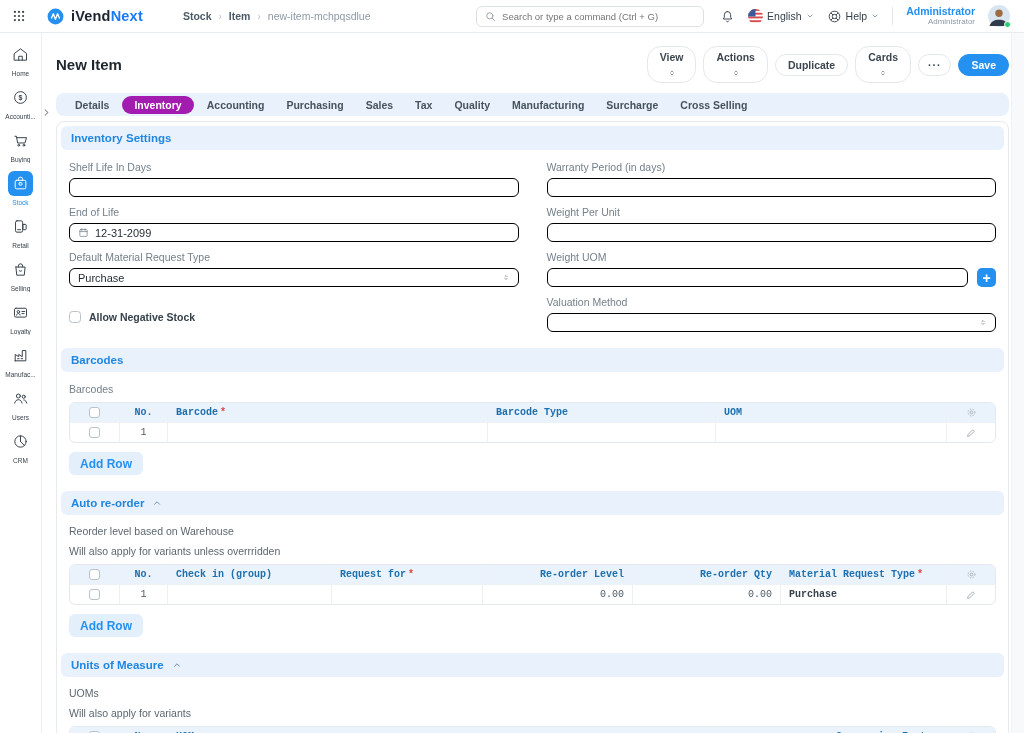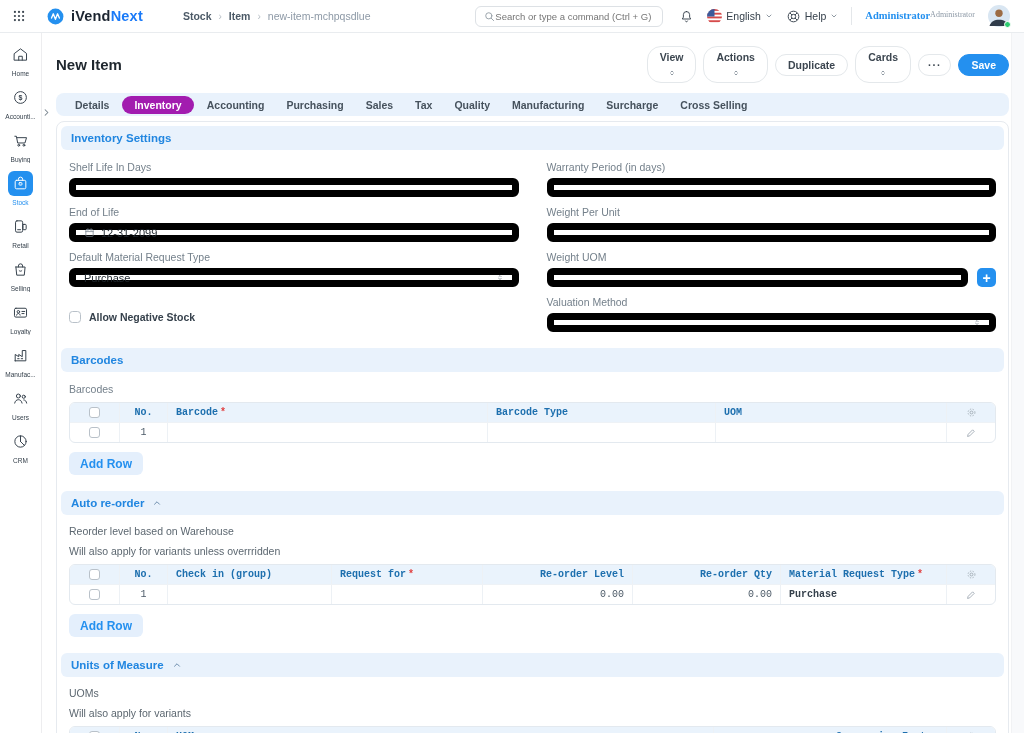--- a/index.html
+++ b/index.html
@@ -12,29 +12,29 @@
   .topbar { height:33px; display:flex; align-items:center; padding:0 14px 0 12px;
             border-bottom:1px solid #e9ecef; background:#fff; }
   .grid-btn { color:#3c4650; margin-right:20px; cursor:pointer; }
   .logo { display:flex; align-items:center; gap:6px; }
   .logo-text { font-size:14.5px; font-weight:700; letter-spacing:.2px; }
   .logo-text .dark { color:#1b2430; } .logo-text .blue { color:#1a7af8; }
   .crumbs { display:flex; align-items:center; gap:7px; margin-left:40px; font-size:10.5px; }
   .crumb { color:#4c5a67; font-weight:600; cursor:pointer; }
   .crumb.last { color:#8d99a6; font-weight:400; }
   .crumb-sep { color:#b7bec5; font-size:10px; }
-  .searchbox { margin-left:auto; width:188px; height:21px; border:1px solid #dde1e5; border-radius:6px;
-               display:flex; align-items:center; padding:0 8px; color:#98a1a9; background:#fff; }
+  .searchbox { margin-left:auto; width:228px; height:21px; border:1px solid #dde1e5; border-radius:6px;
+               display:flex; align-items:center; gap:6px; padding:0 8px; color:#98a1a9; background:#fff; }
   .searchbox input { border:none; outline:none; flex:1; font-size:9.5px; color:#6c7680; background:transparent;
                      font-family:"Liberation Sans", sans-serif; }
   .tb-right { display:flex; align-items:center; gap:13px; margin-left:16px; }
   .tb-ic { color:#36414c; cursor:pointer; display:flex; align-items:center; gap:4px; font-size:10.5px; }
   .chev { color:#74808b; }
   .tb-divider { width:1px; height:18px; background:#e4e7ea; }
-  .userblock { display:flex; flex-direction:row; align-items:flex-start; line-height:1.15; cursor:pointer;font-family:Liberation Serif, serif; }
+  .userblock { display:flex; flex-direction:column; align-items:flex-end; line-height:1.15; cursor:pointer; }
   .user-name { font-size:10.5px; font-weight:700; color:#2490ef; }
   .user-role { font-size:8px; color:#8d99a6; }
   .avatar-wrap { position:relative; width:22px; height:22px; cursor:pointer; }
   .avatar { width:22px; height:22px; border-radius:50%; overflow:hidden; }
   .presence { position:absolute; right:-1px; bottom:-1px; width:7px; height:7px; border-radius:50%;
               background:#2ecc71; border:1.5px solid #fff; }
 
   
   .body { display:flex; height:700px; }
   .sidebar { width:42px; border-right:1px solid #ededef; padding-top:9px; display:flex;
@@ -64,21 +64,21 @@
   .card { border:1px solid #e6eaef; border-radius:8px; margin-top:5px; padding:4px 4px 10px; }
   .sec-head { background:#e9f2fc; border-radius:6px; padding:6px 10px; font-size:11.5px; font-weight:700;
               color:#2186e0; display:flex; align-items:center; gap:8px; margin-top:4px; }
   .sec-head:first-child { margin-top:0; }
   .sec-head .collapse { color:#6f8fae; cursor:pointer; }
   .sec-body { padding:2px 8px 12px; }
 
   .fgrid { display:grid; grid-template-columns:1fr 1fr; column-gap:28px; }
   .field { margin-top:9px; }
   .flabel { font-size:10.5px; color:#74808b; margin-bottom:5px; }
-  .finput { height:19px; border:7px solid #000000; border-radius:6px; display:flex; align-items:center;
+  .finput { height:19px; border:1px solid #000000; border-radius:6px; display:flex; align-items:center;
             padding:0 8px; font-size:11px; color:#1f272e; gap:6px; background:#fff; cursor:text; }
   .finput .chevs { margin-left:auto; color:#74808b; }
   .finput .cal { color:#74808b; }
   .uom-row { display:flex; gap:9px; align-items:center; }
   .uom-row .finput { flex:1; }
   .plus-btn { width:19px; height:19px; background:#2490ef; color:#fff; border-radius:5px; display:flex;
               align-items:center; justify-content:center; font-size:14px; font-weight:700; cursor:pointer; flex-shrink:0; }
   .checkline { display:flex; align-items:center; gap:8px; font-size:10.5px; color:#36414c; font-weight:600; cursor:pointer; }
   .cbx { width:12px; height:12px; border:1.5px solid #b9c1c9; border-radius:3.5px; background:#fff; flex-shrink:0; }
   .neg-stock { margin-top:24px; }

